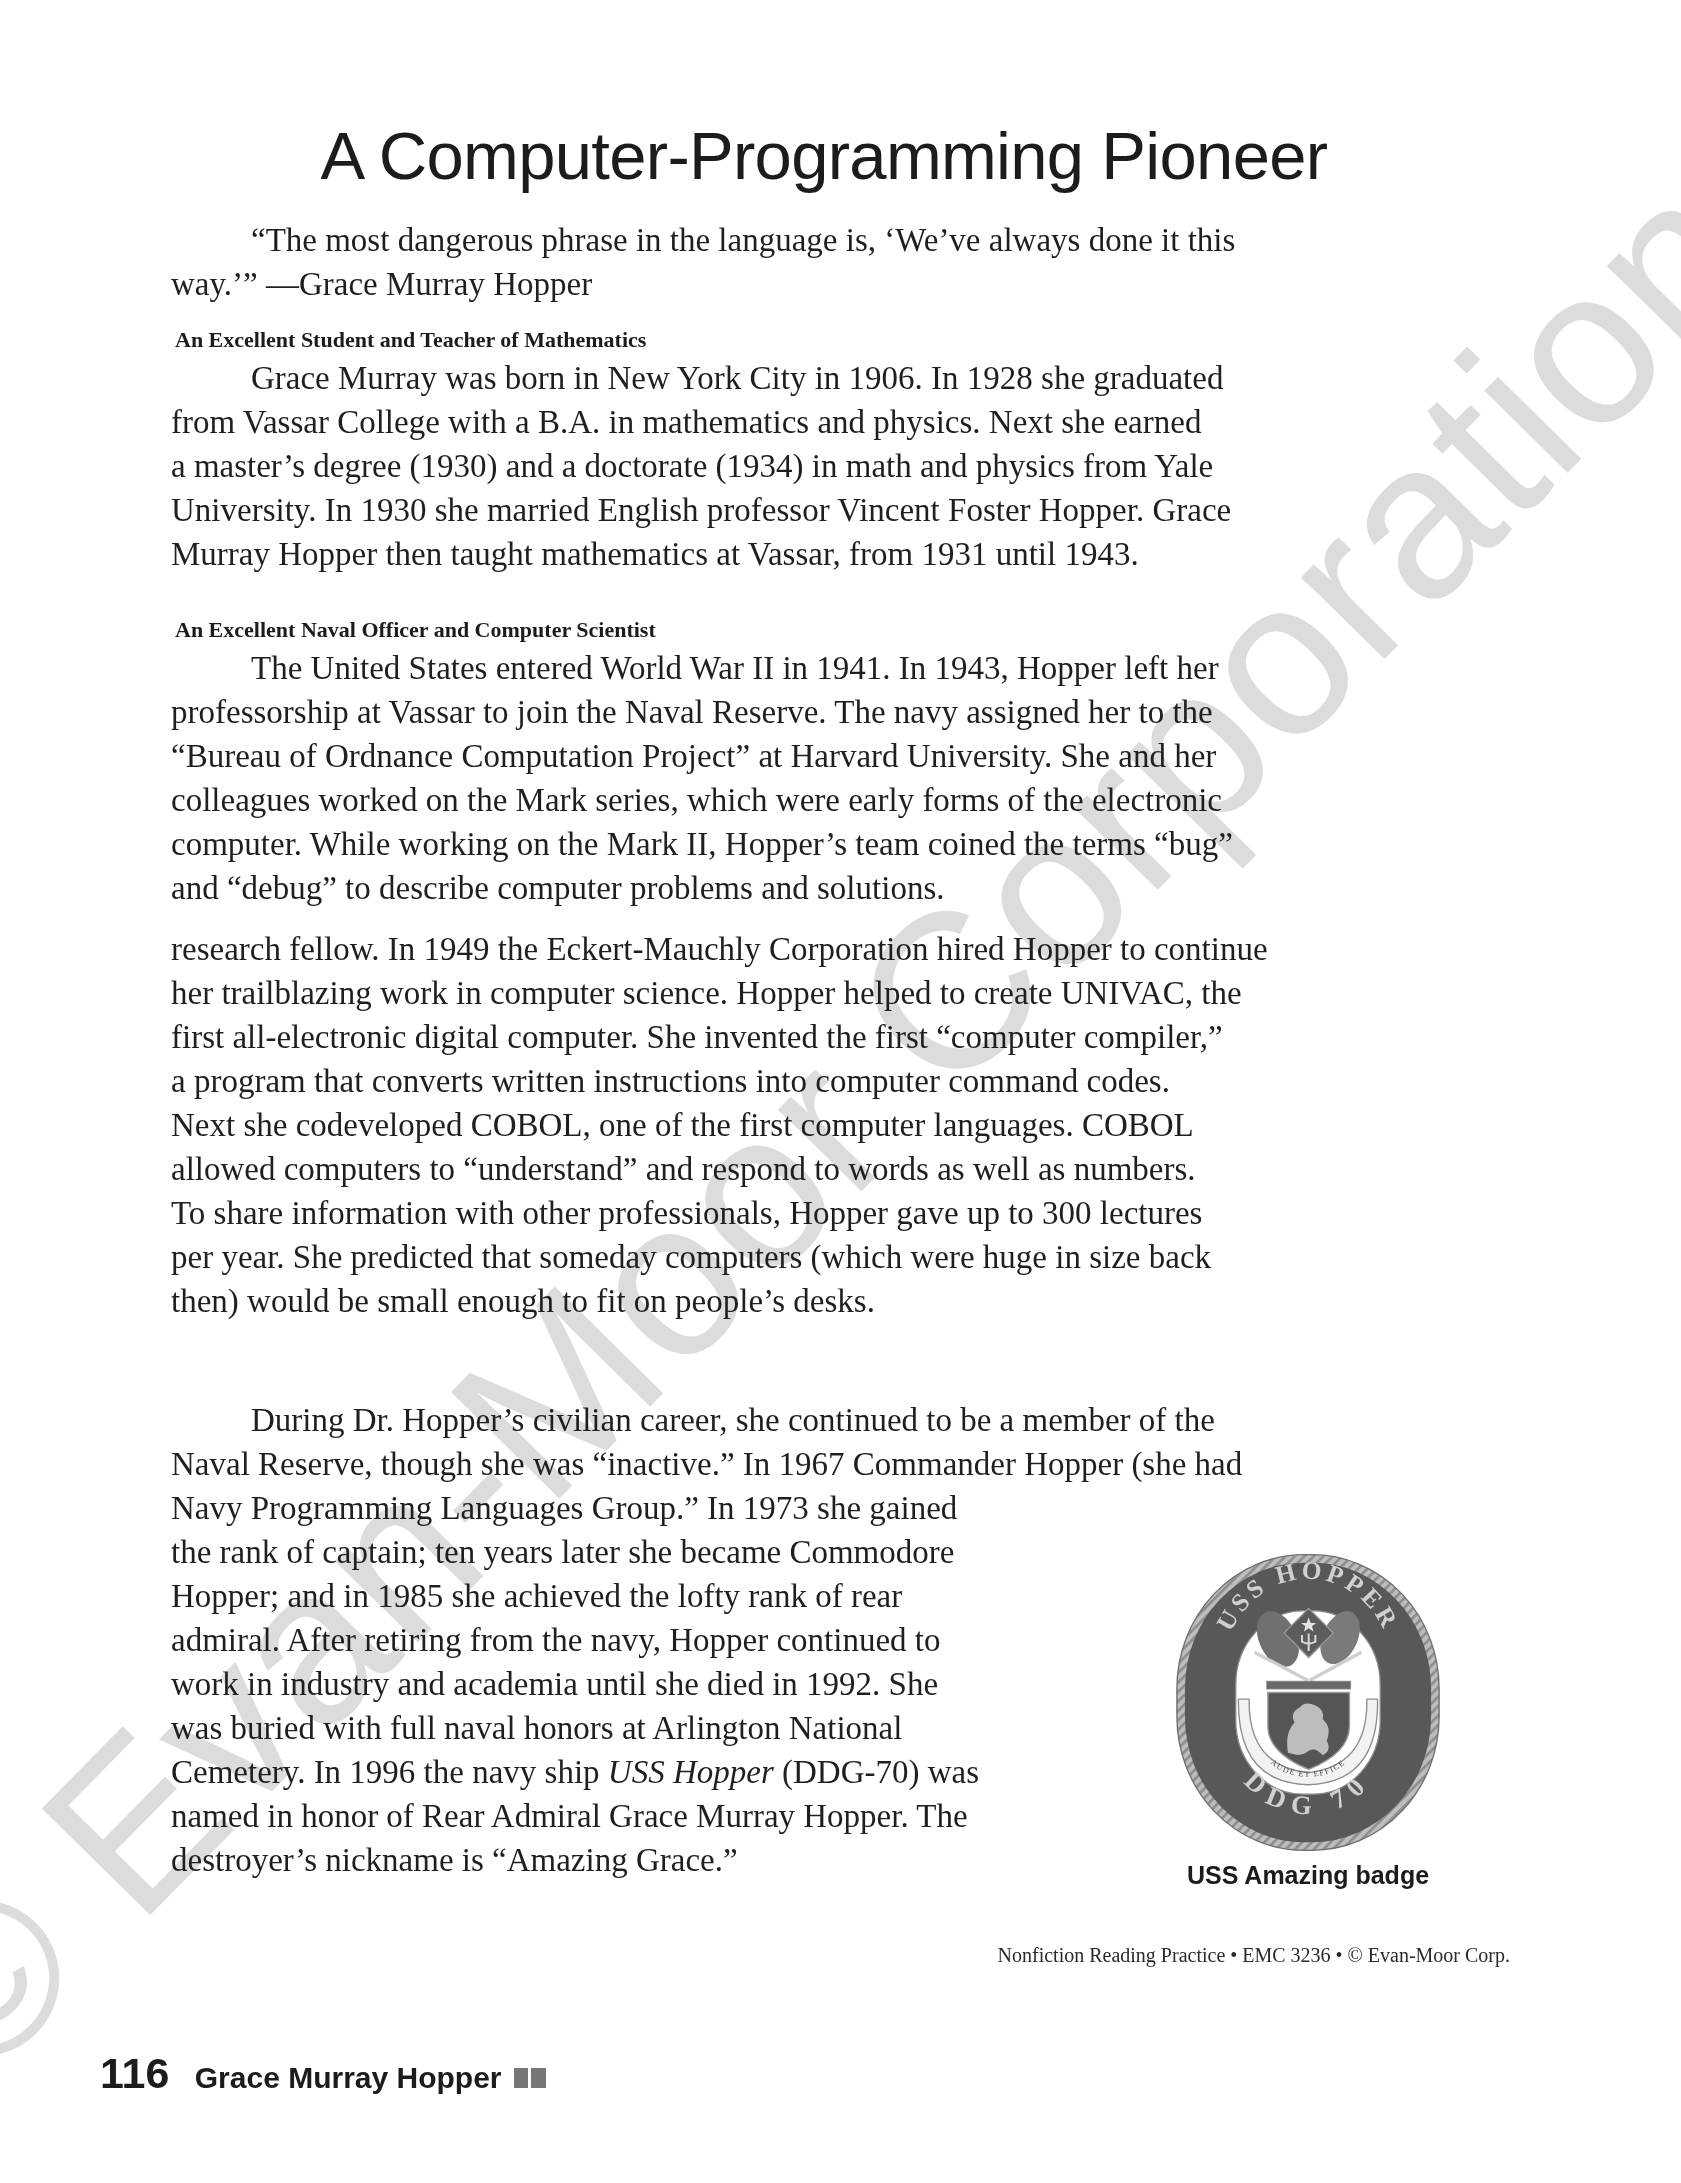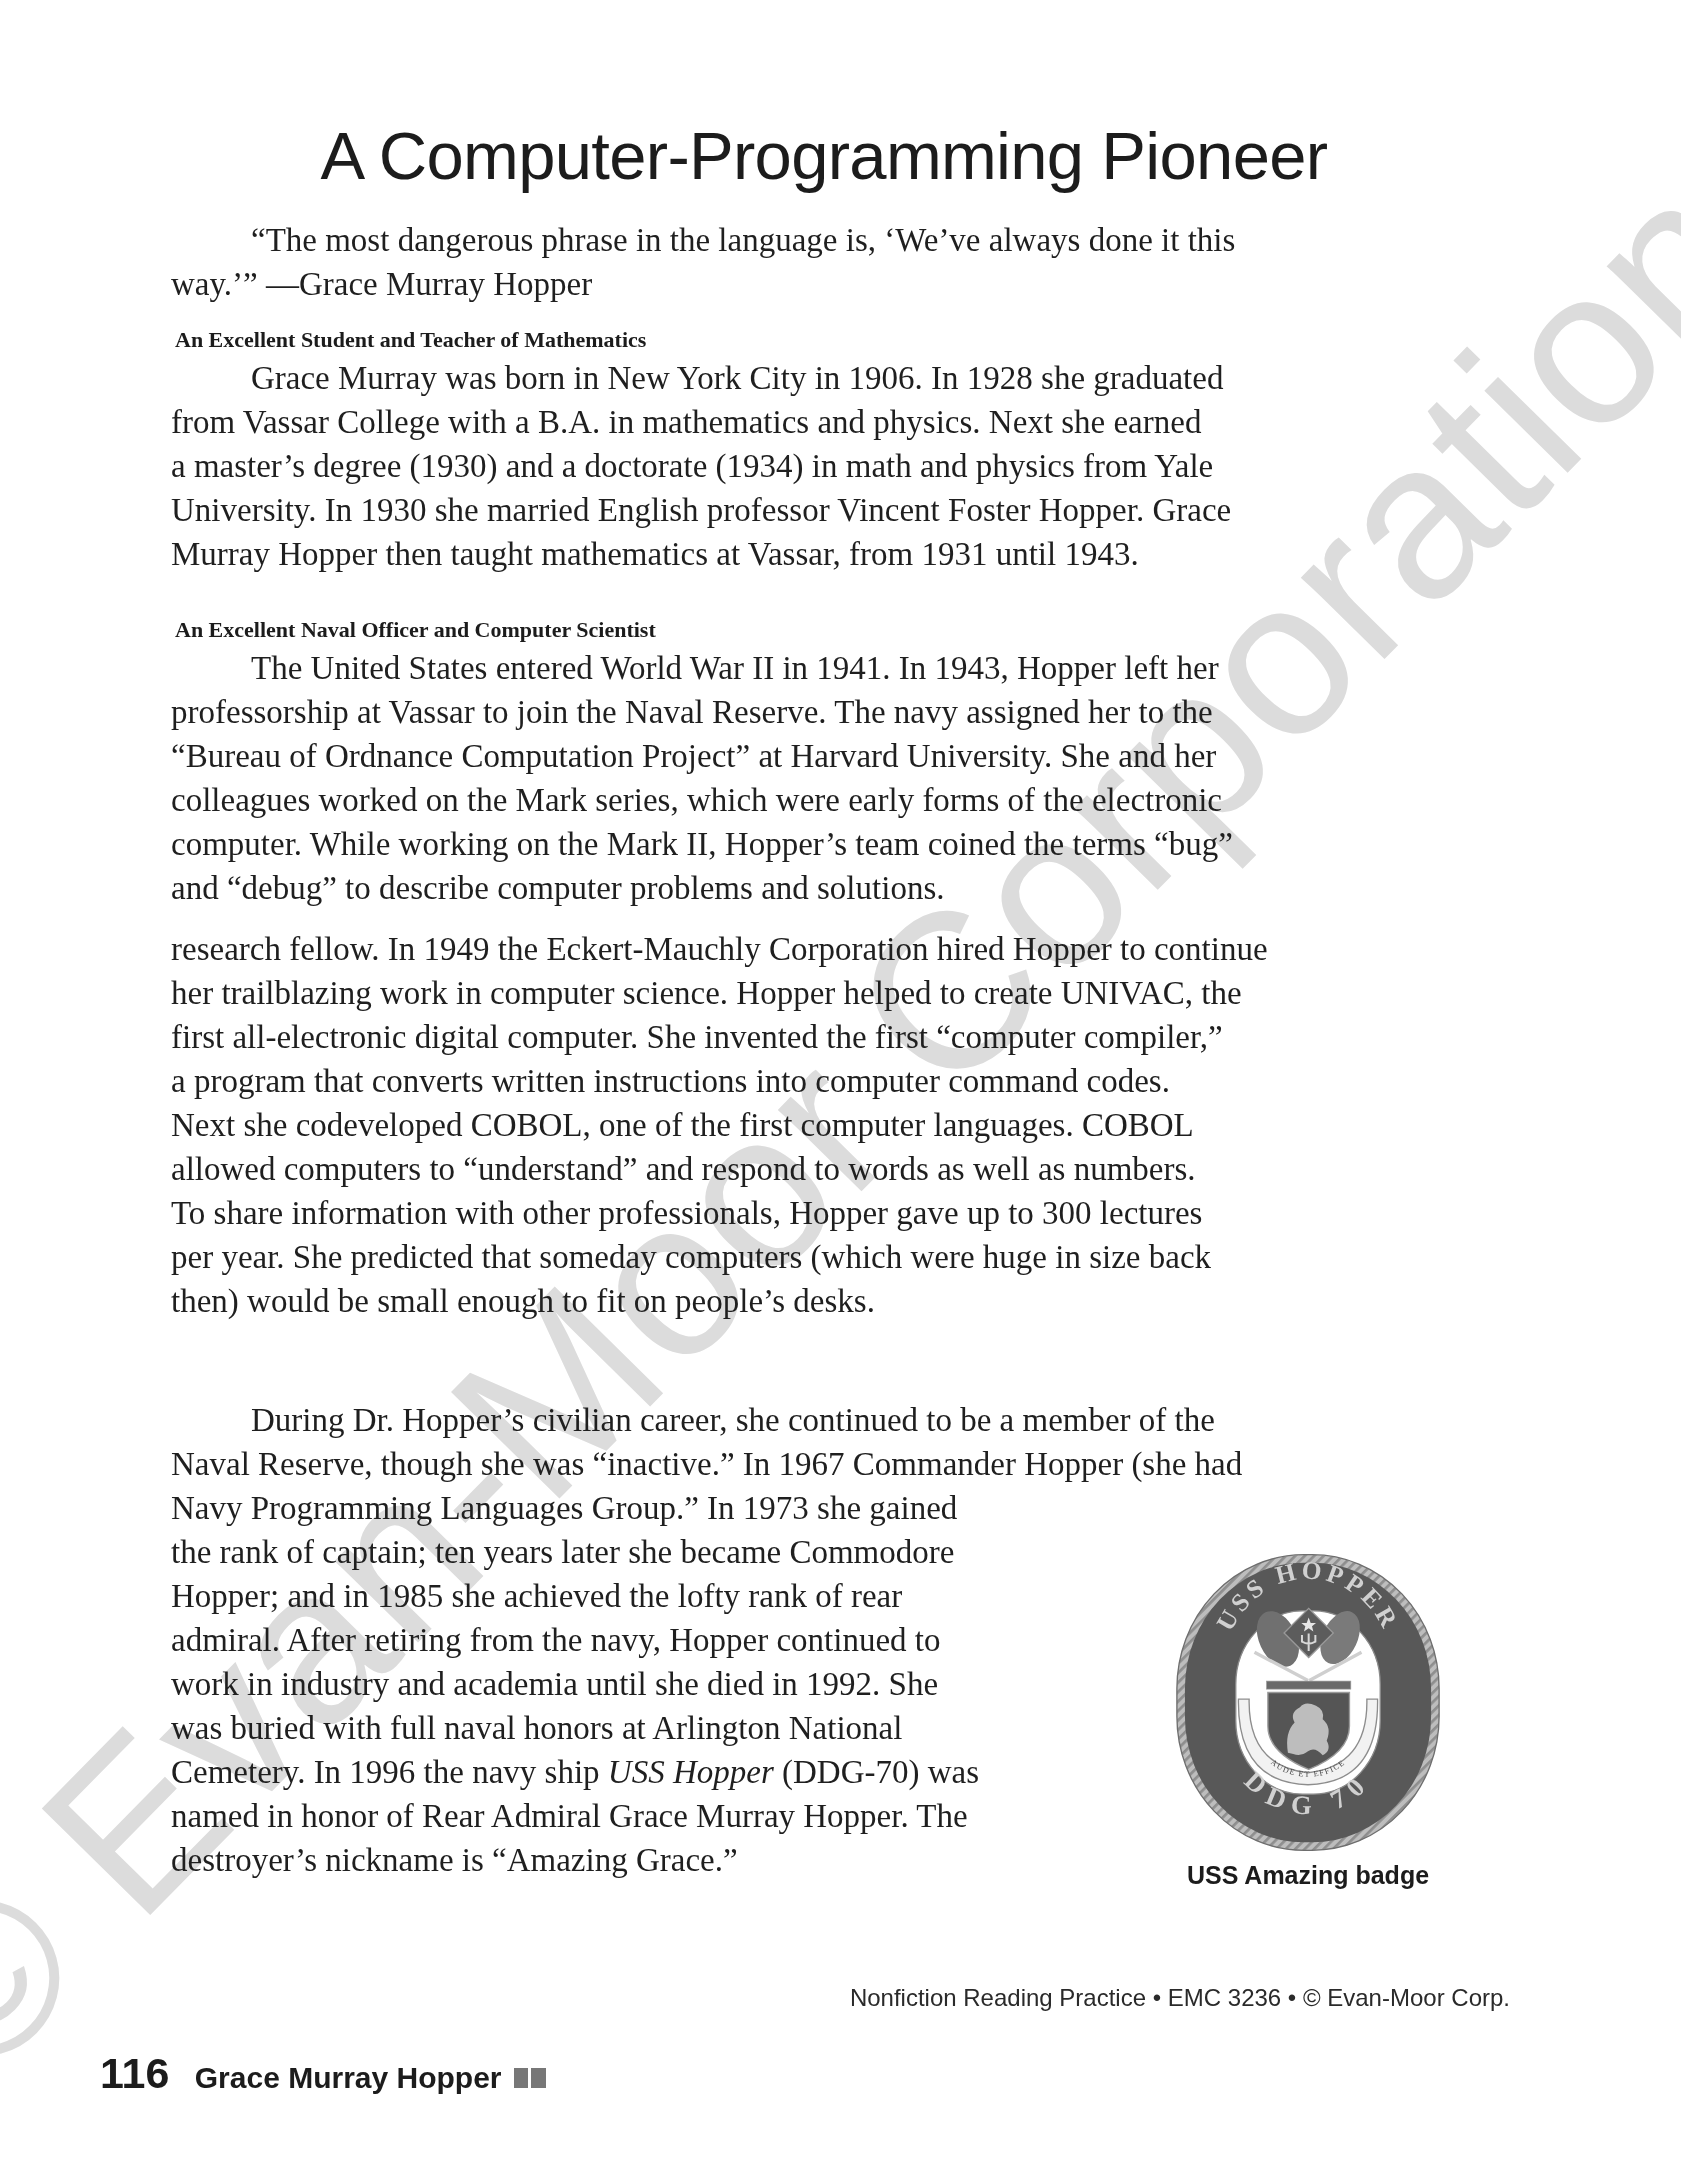--- a/index.html
+++ b/index.html
@@ -50,22 +50,22 @@
   }
 
   .footer-left {
     position:absolute; left:100px; top:2053px; z-index:2; display:flex; align-items:baseline; gap:25.4px;
     font-family:"Liberation Sans", sans-serif; font-weight:bold; color:#1c1c1c;
   }
   .page-number { font-size:43px; line-height:40px; }
   .section-name { font-size:30px; line-height:40px; display:flex; align-items:center; gap:9.4px; }
   .sq { display:inline-block; width:14.7px; height:20px; background:#777777; margin-left:2.7px; }
   .footer-right {
-    position:absolute; right:171px; top:1981px; z-index:2;
-    font-family:Liberation Sans, sans-serif; font-size:24px; line-height:33px; color:#2a2a2a; white-space:nowrap;
+    position:absolute; right:171px; top:1939px; z-index:2;
+    font-family:Liberation Serif, serif; font-size:20px; line-height:33px; color:#2a2a2a; white-space:nowrap;
   }
 </style>
 </head>
 <body>
 
 <div class="page">
 
   <div class="watermark">© Evan-Moor Corporation.</div>
 
   <h1 class="title">A Computer-Programming Pioneer</h1>

